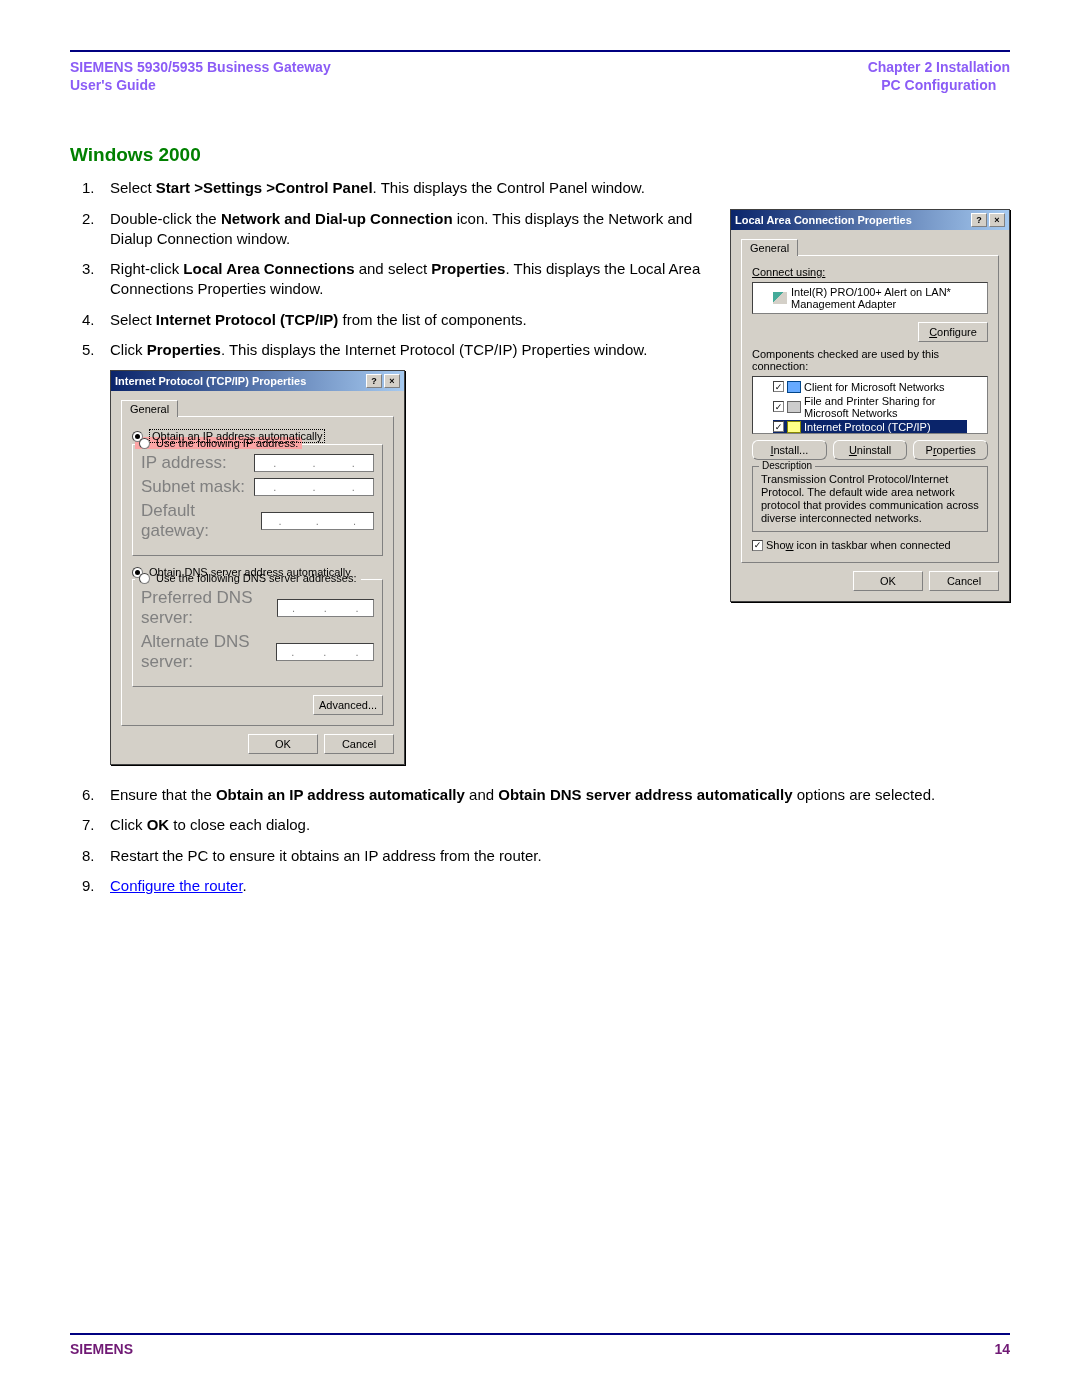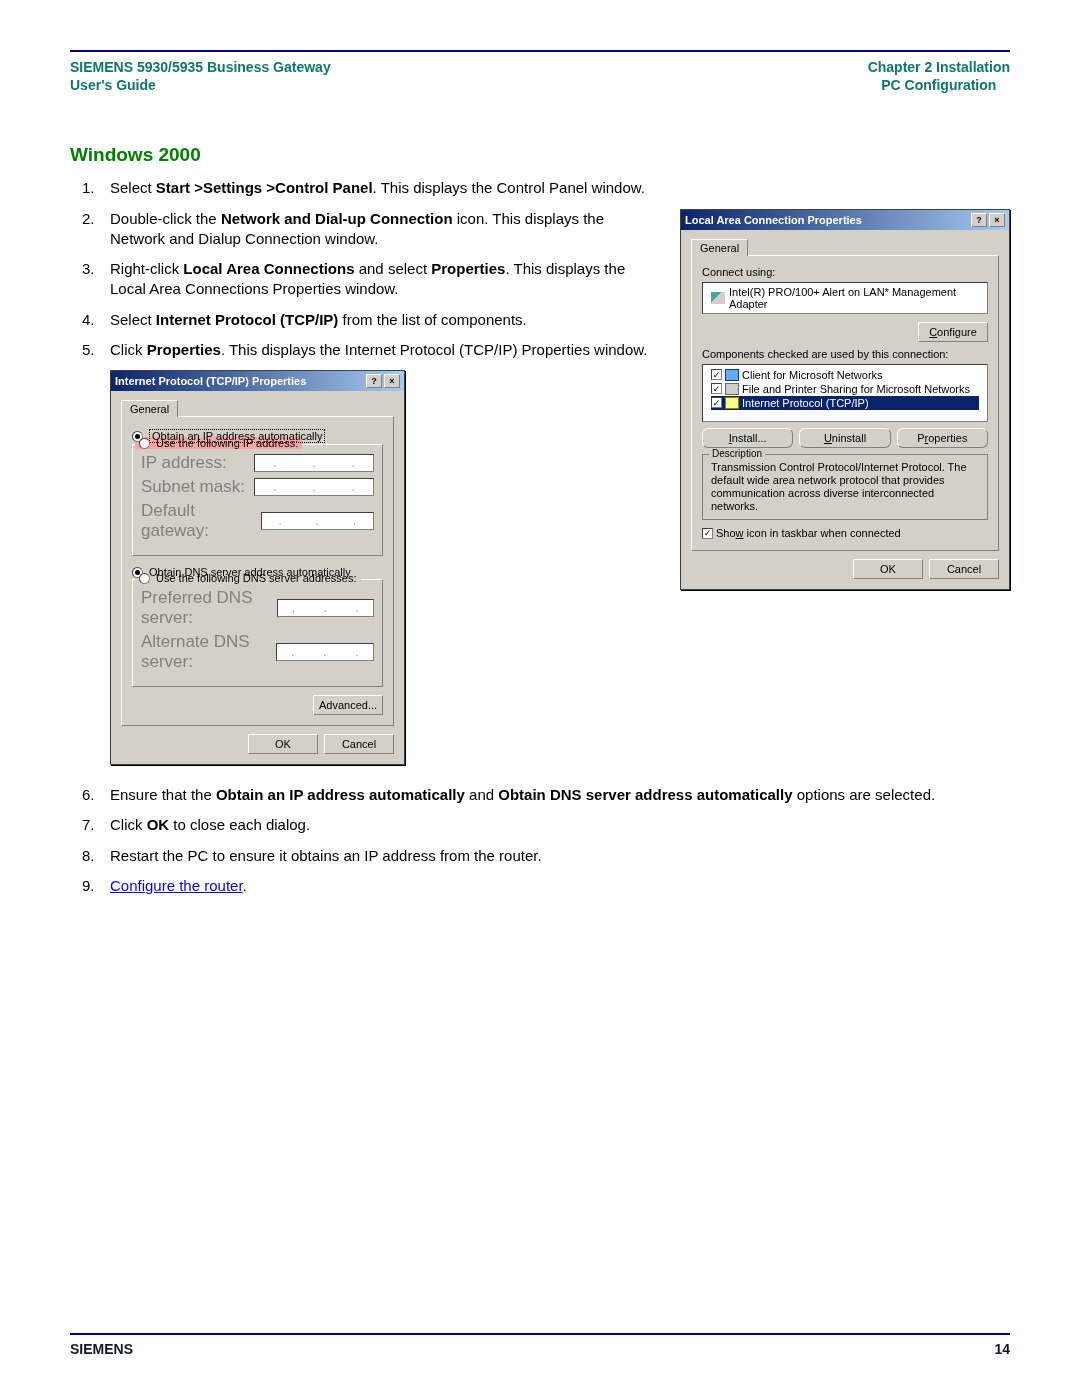--- a/index.html
+++ b/index.html
@@ -1,19 +1,19 @@
 <!DOCTYPE html>
 <html><head>
 <meta charset="utf-8">
 <style>
 * { box-sizing: border-box; margin: 0; padding: 0; }
 body { font-family: Arial, Helvetica, sans-serif; background: #fff; }
 .page { width: 1080px; height: 1397px; margin: 0 auto; position: relative; padding: 50px 70px; }
 .header-rule { border-top: 2px solid #000080; margin-bottom: 6px; }
-.header { display: flex; justify-content: space-between; font-size: 14px; color: #0f766e; font-weight: bold; margin-bottom: 50px; }
+.header { display: flex; justify-content: space-between; font-size: 14px; color: #8b5cf6; font-weight: bold; margin-bottom: 50px; }
 .header-left, .header-right { line-height: 1.3; }
 .header-right { text-align: center; }
 .section-title { color: #008000; font-size: 19px; font-weight: bold; margin-bottom: 12px; }
 ol.steps { list-style: none; counter-reset: step; }
 ol.steps > li { counter-increment: step; position: relative; padding-left: 40px; font-size: 15px; line-height: 1.35; margin-bottom: 10px; color: #000; }
 ol.steps > li::before { content: counter(step) "."; position: absolute; left: 12px; top: 0; }
 .b { font-weight: bold; }
 .link { color: #0000ff; text-decoration: underline; }
 .content-row { display: flex; gap: 28px; align-items: flex-start; }
 .content-left { flex: 1; }
@@ -32,38 +32,38 @@
 .radio-dot.checked::after { content: ""; width: 5px; height: 5px; background: #000; border-radius: 50%; }
 .dotted { border: 1px dotted #000; padding: 0 2px; }
 .field-group { border: 1px solid #808080; border-top-color: #fff; border-left-color: #fff; padding: 6px 8px 10px; margin-top: -1px; }
 .ip-row { display: flex; justify-content: space-between; align-items: center; margin: 4px 0; }
 .ip-label { color: #808080; font-size: 17px; }
 .ip-field { width: 120px; height: 18px; background: #fff; border: 1px solid #808080; border-top-color: #404040; border-left-color: #404040; display: flex; align-items: center; justify-content: space-around; color: #808080; font-size: 11px; }
 .win-btn { background: #d4d0c8; border: 1px solid #808080; border-top-color: #fff; border-left-color: #fff; padding: 3px 0; font-size: 11px; min-width: 70px; text-align: center; }
 .btn-row { display: flex; justify-content: flex-end; gap: 6px; margin-top: 8px; }
 .conn-fieldset { border: 1px solid #808080; padding: 6px 8px; margin: 6px 0; position: relative; }
 .conn-legend { position: absolute; top: -7px; left: 6px; background: #d4d0c8; padding: 0 3px; font-size: 10px; }
-.white-box { background: #fff; border: 1px solid #808080; border-top-color: #404040; border-left-color: #404040; padding: 3px 8px; font-size: 11px; }
+.white-box { background: #fff; border: 1px solid #808080; border-top-color: #404040; border-left-color: #404040; padding: 3px 20px; font-size: 11px; }
 .comp-list { height: 58px; overflow: hidden; }
 .comp-item { display: flex; align-items: center; gap: 3px; padding: 1px 0; font-size: 11px; }
 .comp-item.sel { background: #0a246a; color: #fff; }
 .chk { width: 11px; height: 11px; background: #fff; border: 1px solid #808080; border-top-color: #404040; border-left-color: #404040; display: inline-flex; align-items: center; justify-content: center; font-size: 9px; color: #000; flex-shrink: 0; }
 .mini-icon { width: 14px; height: 12px; display: inline-block; flex-shrink: 0; }
 .icon-net { background: linear-gradient(135deg, #4a9 40%, #d4d0c8 40%); }
 .icon-monitor { background: #6af; border: 1px solid #048; }
 .icon-printer { background: #ccc; border: 1px solid #666; }
 .icon-tcp { background: #ff8; border: 1px solid #880; }
 .btn-grid { display: flex; gap: 6px; margin: 6px 0; }
 .btn-grid .win-btn { flex: 1; border-radius: 6px; }
 .underline { text-decoration: underline; }
 
 .dialog-tcp { width: 295px; margin: 10px 0 10px 40px; }
-.dialog-lac { width: 330px; }
-
-.footer { position: absolute; bottom: 40px; left: 70px; right: 70px; border-top: 2px solid #000080; padding-top: 6px; display: flex; justify-content: space-between; color: #0f172a; font-weight: bold; font-size: 14px; }
+.dialog-lac { width: 280px; }
+
+.footer { position: absolute; bottom: 40px; left: 70px; right: 70px; border-top: 2px solid #000080; padding-top: 6px; display: flex; justify-content: space-between; color: #701a75; font-weight: bold; font-size: 14px; }
 </style>
 </head>
 <body>
 
 <div class="page">
   <div class="header-rule"></div>
   <div class="header">
     <div class="header-left">
       <div>SIEMENS 5930/5935 Business Gateway</div>
       <div>User's Guide</div>
@@ -181,21 +181,21 @@
       <div class="titlebar">
         <span>Local Area Connection Properties</span>
         <div class="titlebar-btns">
           <div class="tb-btn">?</div>
           <div class="tb-btn">×</div>
         </div>
       </div>
       <div class="dlg-body">
         <span class="tab">General</span>
         <div class="tab-content">
-          <div style="margin-bottom:4px;">Connect using:</div>
+          <div style="margin-bottom:4px;text-decoration:underline;">Connect using:</div>
           <div class="white-box" style="display:flex;align-items:center;gap:4px;">
             <span class="mini-icon icon-net"></span>
             <span>Intel(R) PRO/100+ Alert on LAN* Management Adapter</span>
           </div>
           <div class="btn-row">
               <div class="win-btn"><span class="underline">C</span><span>onfigure</span></div>
             </div>
 
           <div style="margin:6px 0 4px;">Components checked are used by this connection:</div>
           <div class="white-box comp-list">

